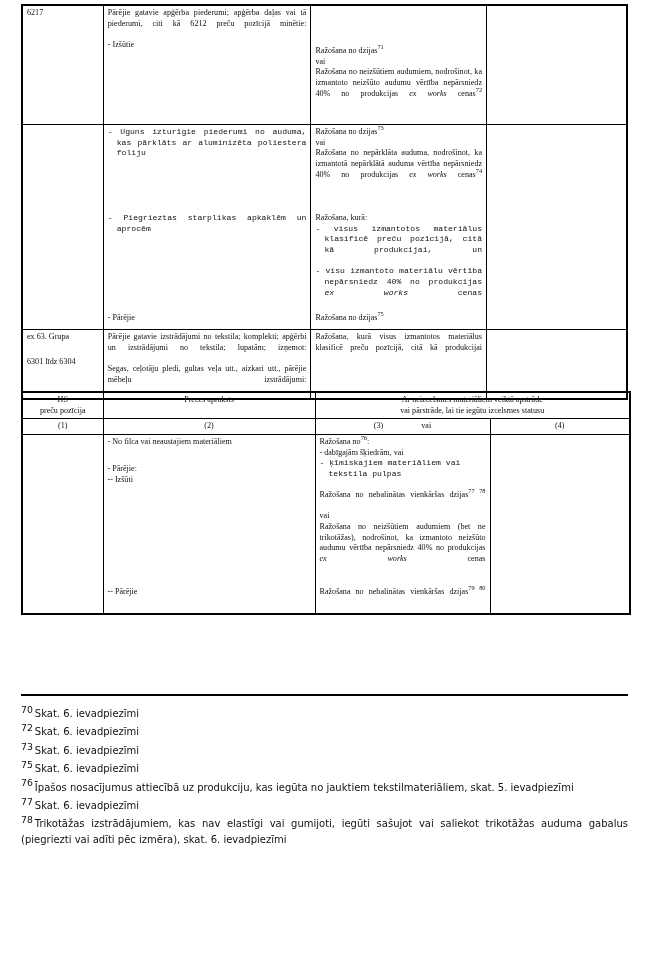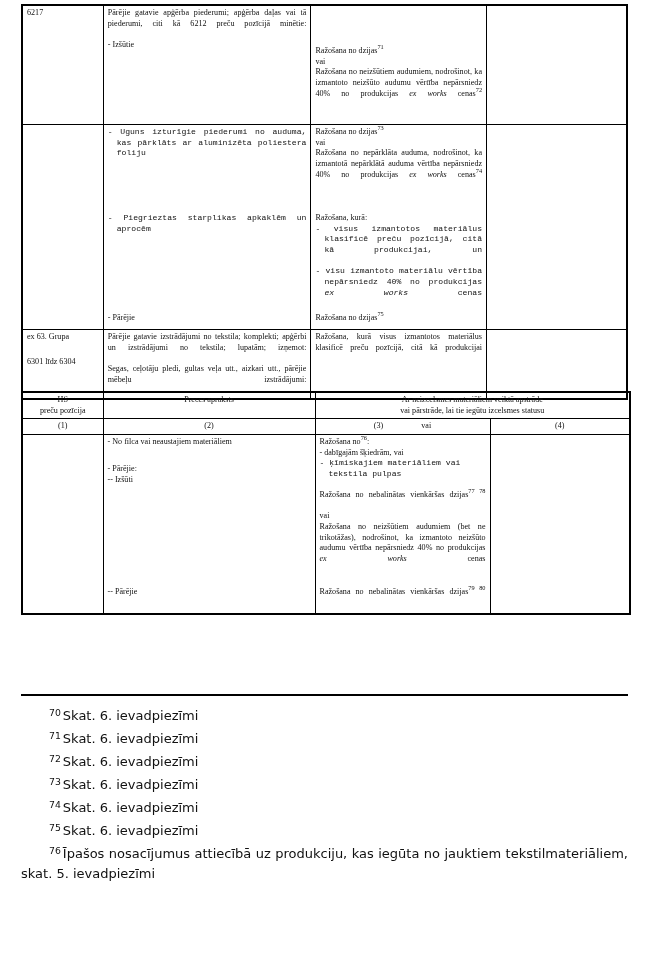--- a/index.html
+++ b/index.html
@@ -111,24 +111,23 @@
   #footnotes .fn-item {
     margin: 0 0 3.0px 0;
     text-align: justify;
     text-justify: inter-word;
   }
   #footnotes .fn-num {
     font-size: 9.3px;
     vertical-align: super;
     line-height: 0;
     margin-right: 2px;
-    margin-left: 28px;
   }
   #footnotes .fn-text {
-    font-size: 13px;
+    font-size: 10px;
   }
 </style>
 </head>
 <body>
 
 <div class="page">
 
   <table id="table-1" class="doc-table outer-thick">
     <colgroup>
       <col class="c1">
@@ -296,21 +295,21 @@
           <span></span>
         </td>
       </tr>
     </tbody>
   </table>
 
   <div id="footnote-rule"></div>
 
   <div id="footnotes">
     <p class="fn-item"><span class="fn-num">70</span><span class="fn-text">Skat. 6. ievadpiezīmi</span></p>
-    <p class="fn-item"><span class="fn-num">71</span><span class="fn-text">Skat. 6. ievadpiezīmi</span></p>
     <p class="fn-item"><span class="fn-num">72</span><span class="fn-text">Skat. 6. ievadpiezīmi</span></p>
     <p class="fn-item"><span class="fn-num">73</span><span class="fn-text">Skat. 6. ievadpiezīmi</span></p>
-    <p class="fn-item"><span class="fn-num">74</span><span class="fn-text">Skat. 6. ievadpiezīmi</span></p>
     <p class="fn-item"><span class="fn-num">75</span><span class="fn-text">Skat. 6. ievadpiezīmi</span></p>
     <p class="fn-item"><span class="fn-num">76</span><span class="fn-text">Īpašos nosacījumus attiecībā uz produkciju, kas iegūta no jauktiem tekstilmateriāliem, skat. 5. ievadpiezīmi</span></p>
+    <p class="fn-item"><span class="fn-num">77</span><span class="fn-text">Skat. 6. ievadpiezīmi</span></p>
+    <p class="fn-item"><span class="fn-num">78</span><span class="fn-text">Trikotāžas izstrādājumiem, kas nav elastīgi vai gumijoti, iegūti sašujot vai saliekot trikotāžas auduma gabalus (piegriezti vai adīti pēc izmēra), skat. 6. ievadpiezīmi</span></p>
   </div>
 
 </div>
 
 </body></html>

